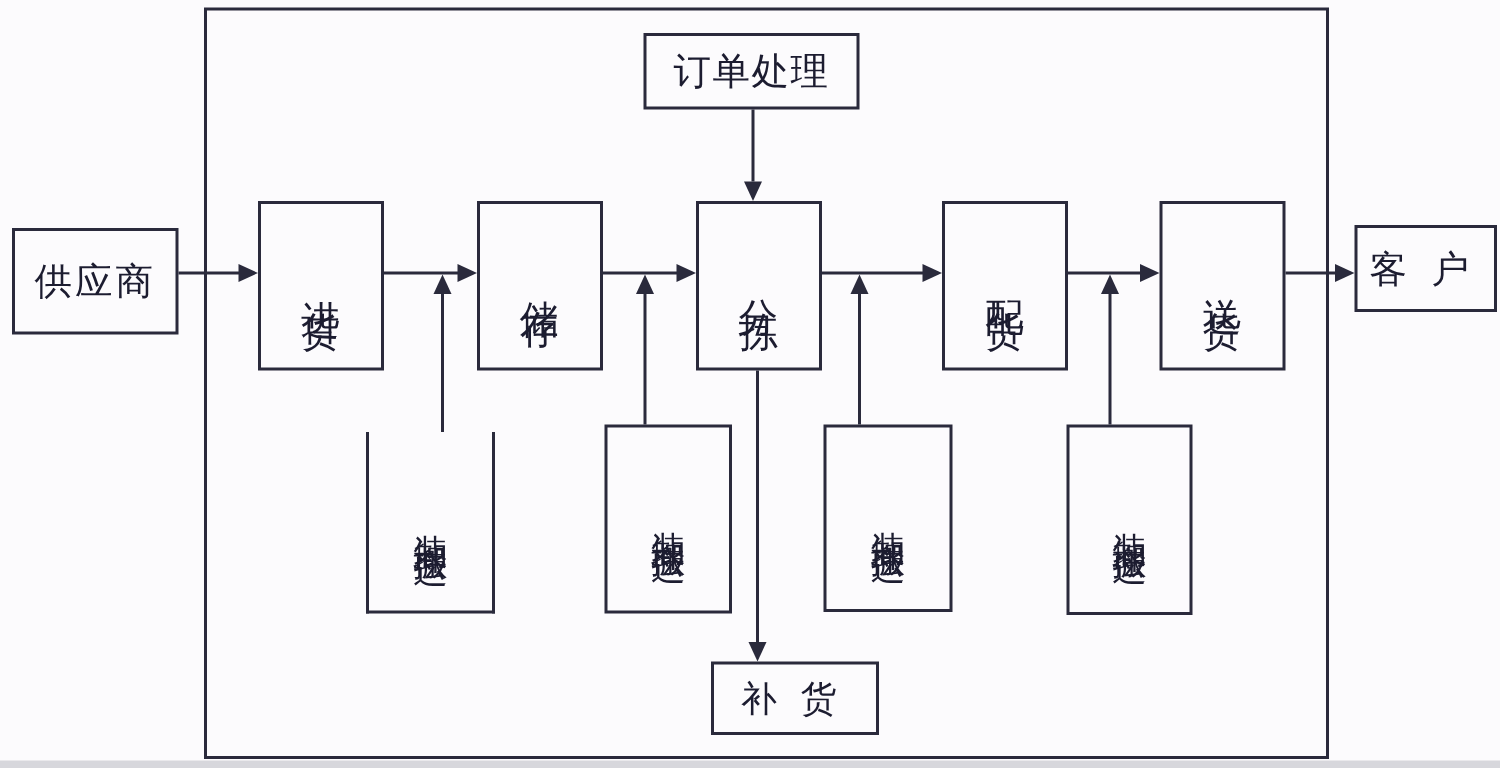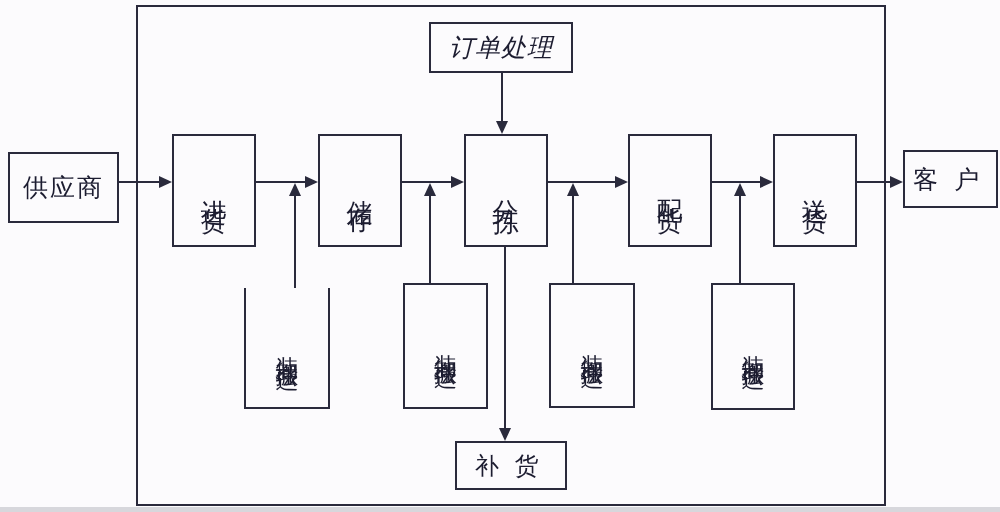--- a/index.html
+++ b/index.html
@@ -44,21 +44,21 @@
   <div class="frame" style="left:136px;top:5px;width:750px;height:501px;"></div>
 
   <div class="box" style="left:8px;top:152px;width:111px;height:71px;">
     <span class="hlabel">供应商</span>
   </div>
 
   <div class="box" style="left:903px;top:150px;width:95px;height:58px;">
     <span class="hlabel sp-wide">客户</span>
   </div>
 
-  <div class="box" style="left:429px;top:22px;width:144px;height:51px;font-style:italic;">
+  <div class="box" style="left:429px;top:22px;width:144px;height:51px;">
     <span class="hlabel" style="letter-spacing:1px;">订单处理</span>
   </div>
 
   <div class="box" style="left:172px;top:134px;width:84px;height:113px;">
     <span class="vtext">进货</span>
   </div>
   <div class="box" style="left:318px;top:134px;width:84px;height:113px;">
     <span class="vtext">储存</span>
   </div>
   <div class="box" style="left:464px;top:134px;width:84px;height:113px;">
@@ -77,21 +77,21 @@
   <div class="box" style="left:403px;top:283px;width:85px;height:126px;">
     <span class="vtext small">装卸搬运</span>
   </div>
   <div class="box" style="left:549px;top:283px;width:86px;height:125px;">
     <span class="vtext small">装卸搬运</span>
   </div>
   <div class="box" style="left:711px;top:283px;width:84px;height:127px;">
     <span class="vtext small">装卸搬运</span>
   </div>
 
-  <div class="box" style="left:455px;top:441px;width:112px;height:49px;">
+  <div class="box" style="left:474px;top:441px;width:112px;height:49px;">
     <span class="hlabel sp-wide" style="font-size:24px;">补货</span>
   </div>
 
   <div class="hline" style="left:119px;top:181px;width:42px;"></div>
   <div class="head right" style="left:159px;top:176px;"></div>
 
   <div class="hline" style="left:256px;top:181px;width:50px;"></div>
   <div class="head right" style="left:305px;top:176px;"></div>
 
   <div class="hline" style="left:402px;top:181px;width:50px;"></div>

